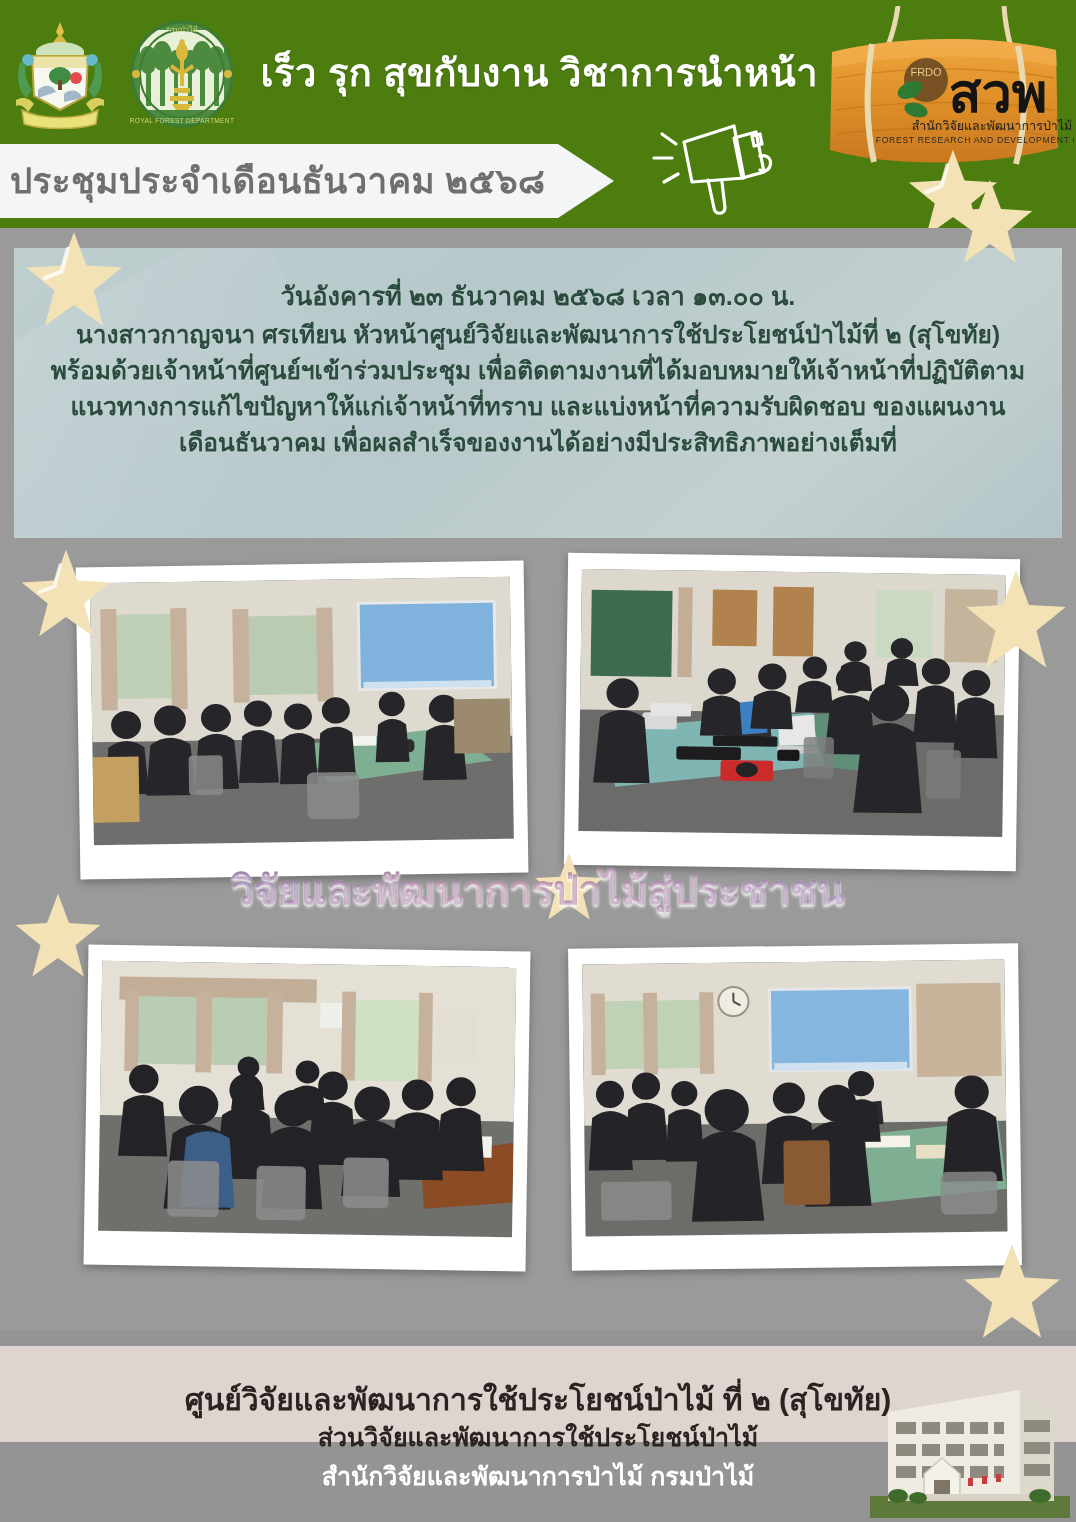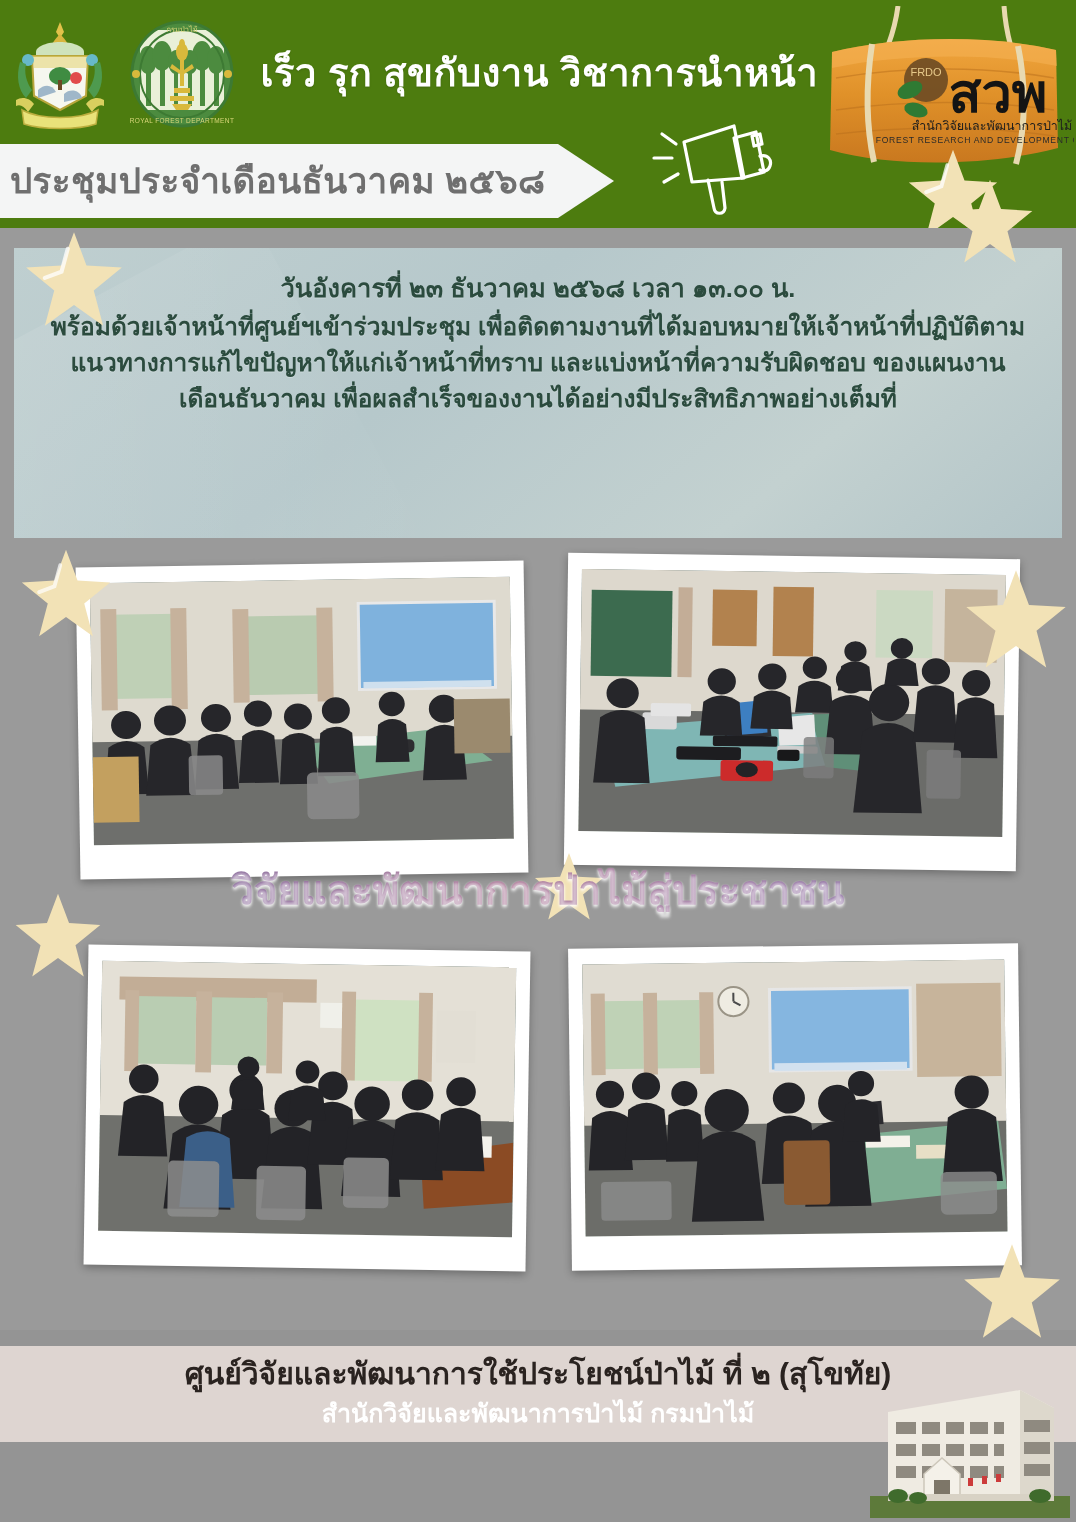--- a/index.html
+++ b/index.html
@@ -97,21 +97,21 @@
     position: absolute;
     left: -60px; top: 40px;
     width: 420px; height: 420px;
     background: linear-gradient(120deg, rgba(255,255,255,.12), rgba(255,255,255,0));
     transform: rotate(-28deg);
     pointer-events: none;
   }
   .body-text {
     position: relative;
     z-index: 3;
-    padding: 22px 16px 0 16px;
+    padding: 30px 16px 0 16px;
     text-align: center;
     color: #2b4b3e;
     font-size: 24.5px;
     font-weight: 700;
     line-height: 1.46;
     text-shadow: 0 1px 0 rgba(255,255,255,.25);
   }
   .body-text .line { display: block; white-space: nowrap; }
   .body-text .line-1 { font-size: 25.5px; margin-bottom: 2px; }
 
@@ -175,21 +175,21 @@
     content: "";
     position: absolute;
     left: 0; top: 96px;
     width: 1076px; height: 80px;
     background: #949494;
   }
   .footer-text {
     position: relative;
     z-index: 5;
     text-align: center;
-    padding-top: 10px;
+    padding-top: 36px;
     color: #2a2320;
     font-weight: 700;
   }
   .footer-line-1 { font-size: 30px; line-height: 1.22; white-space: nowrap; }
   .footer-line-2 { font-size: 25px; line-height: 1.5; white-space: nowrap; }
   .footer-line-3 { font-size: 25px; line-height: 1.6; white-space: nowrap; color: #ffffff; }
 
   .footer-building {
     position: absolute;
     right: 6px; top: 28px;
@@ -347,20 +347,21 @@
     <path d="M50 4 L62 36 L96 38 L69 60 L78 94 L50 74 L22 94 L31 60 L4 38 L38 36 Z" fill="#f2e2b6"></path>
     <path d="M44 20 L38 42 L22 48" stroke="#ffffff" stroke-width="4" fill="none" opacity=".75" stroke-linecap="round"></path>
   </svg>
   <svg class="star" style="left:944px; top:176px; width:92px; height:92px; z-index:5;" viewBox="0 0 100 100">
     <path d="M50 4 L62 36 L96 38 L69 60 L78 94 L50 74 L22 94 L31 60 L4 38 L38 36 Z" fill="#f2e2b6"></path>
   </svg>
 
   <div class="body-panel">
     <div class="body-text">
       <span class="line line-1">วันอังคารที่ ๒๓ ธันวาคม ๒๕๖๘ เวลา ๑๓.๐๐ น.</span>
+      <span class="line">นางสาวกาญจนา ศรเทียน หัวหน้าศูนย์วิจัยและพัฒนาการใช้ประโยชน์ป่าไม้ที่ ๒ (สุโขทัย)</span>
       <span class="line">พร้อมด้วยเจ้าหน้าที่ศูนย์ฯเข้าร่วมประชุม เพื่อติดตามงานที่ได้มอบหมายให้เจ้าหน้าที่ปฏิบัติตาม</span>
       <span class="line">แนวทางการแก้ไขปัญหาให้แก่เจ้าหน้าที่ทราบ และแบ่งหน้าที่ความรับผิดชอบ ของแผนงาน</span>
       <span class="line">เดือนธันวาคม เพื่อผลสำเร็จของงานได้อย่างมีประสิทธิภาพอย่างเต็มที่</span>
     </div>
   </div>
 
   <svg class="star" style="left:18px; top:546px; width:96px; height:96px; z-index:6;" viewBox="0 0 100 100">
     <path d="M50 4 L62 36 L96 38 L69 60 L78 94 L50 74 L22 94 L31 60 L4 38 L38 36 Z" fill="#f2e2b6"></path>
     <path d="M44 20 L38 42 L22 48" stroke="#ffffff" stroke-width="4" fill="none" opacity=".7" stroke-linecap="round"></path>
   </svg>
@@ -597,20 +598,21 @@
     </div>
 
     <div class="photo-slogan">วิจัยและพัฒนาการป่าไม้สู่ประชาชน</div>
   </div>
 
   <div class="pre-footer"></div>
 
   <div class="footer-band">
     <div class="footer-text">
       <div class="footer-line-1">ศูนย์วิจัยและพัฒนาการใช้ประโยชน์ป่าไม้ ที่ ๒ (สุโขทัย)</div>
+      <div class="footer-line-2">ส่วนวิจัยและพัฒนาการใช้ประโยชน์ป่าไม้</div>
       <div class="footer-line-3">สำนักวิจัยและพัฒนาการป่าไม้ กรมป่าไม้</div>
     </div>
 
     <svg class="footer-building" viewBox="0 0 200 144">
       <rect x="0" y="122" width="200" height="22" fill="#5d7a3a"></rect>
       <path d="M18 38 L150 16 L184 34 L184 126 L18 126 Z" fill="#efebe2"></path>
       <path d="M150 16 L184 34 L184 126 L150 126 Z" fill="#ddd8cc"></path>
       <g fill="#8f8a80">
         <rect x="26" y="48" width="108" height="12"></rect>
         <rect x="26" y="70" width="108" height="12"></rect>

